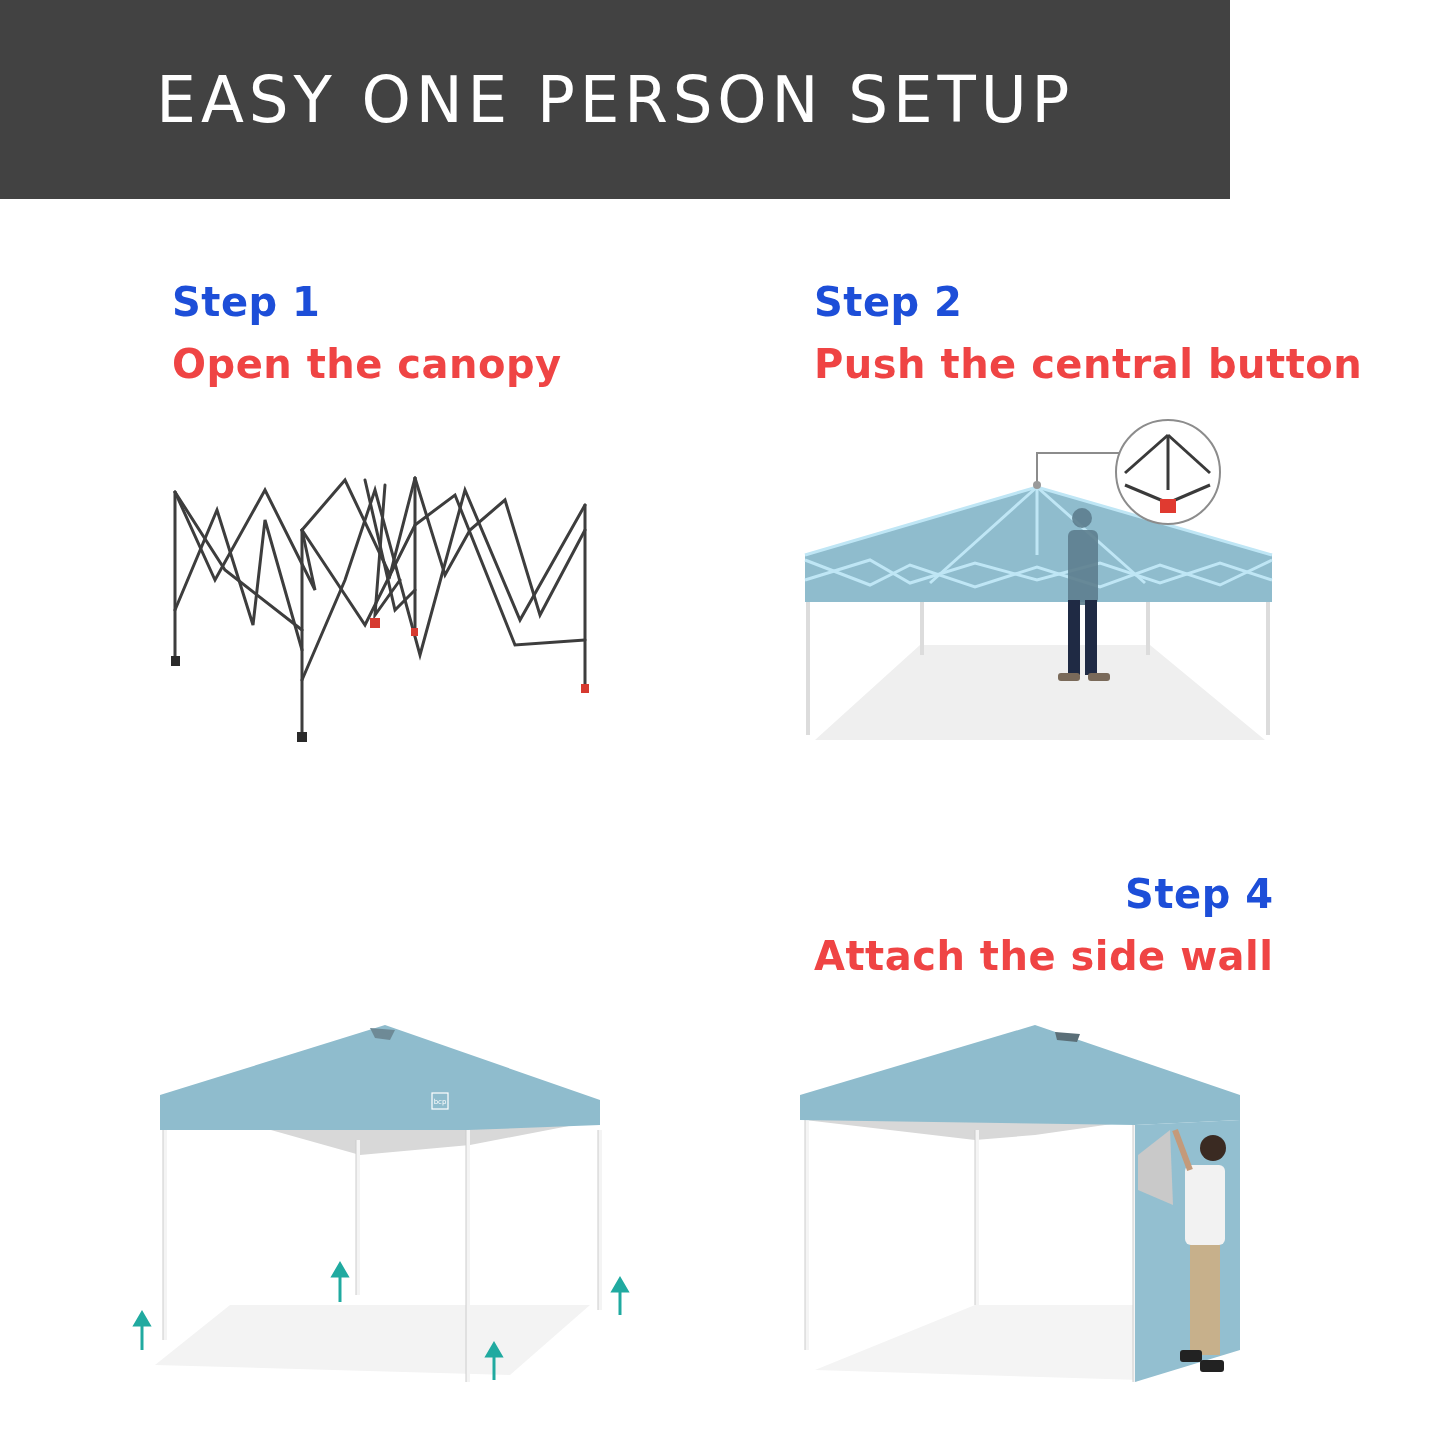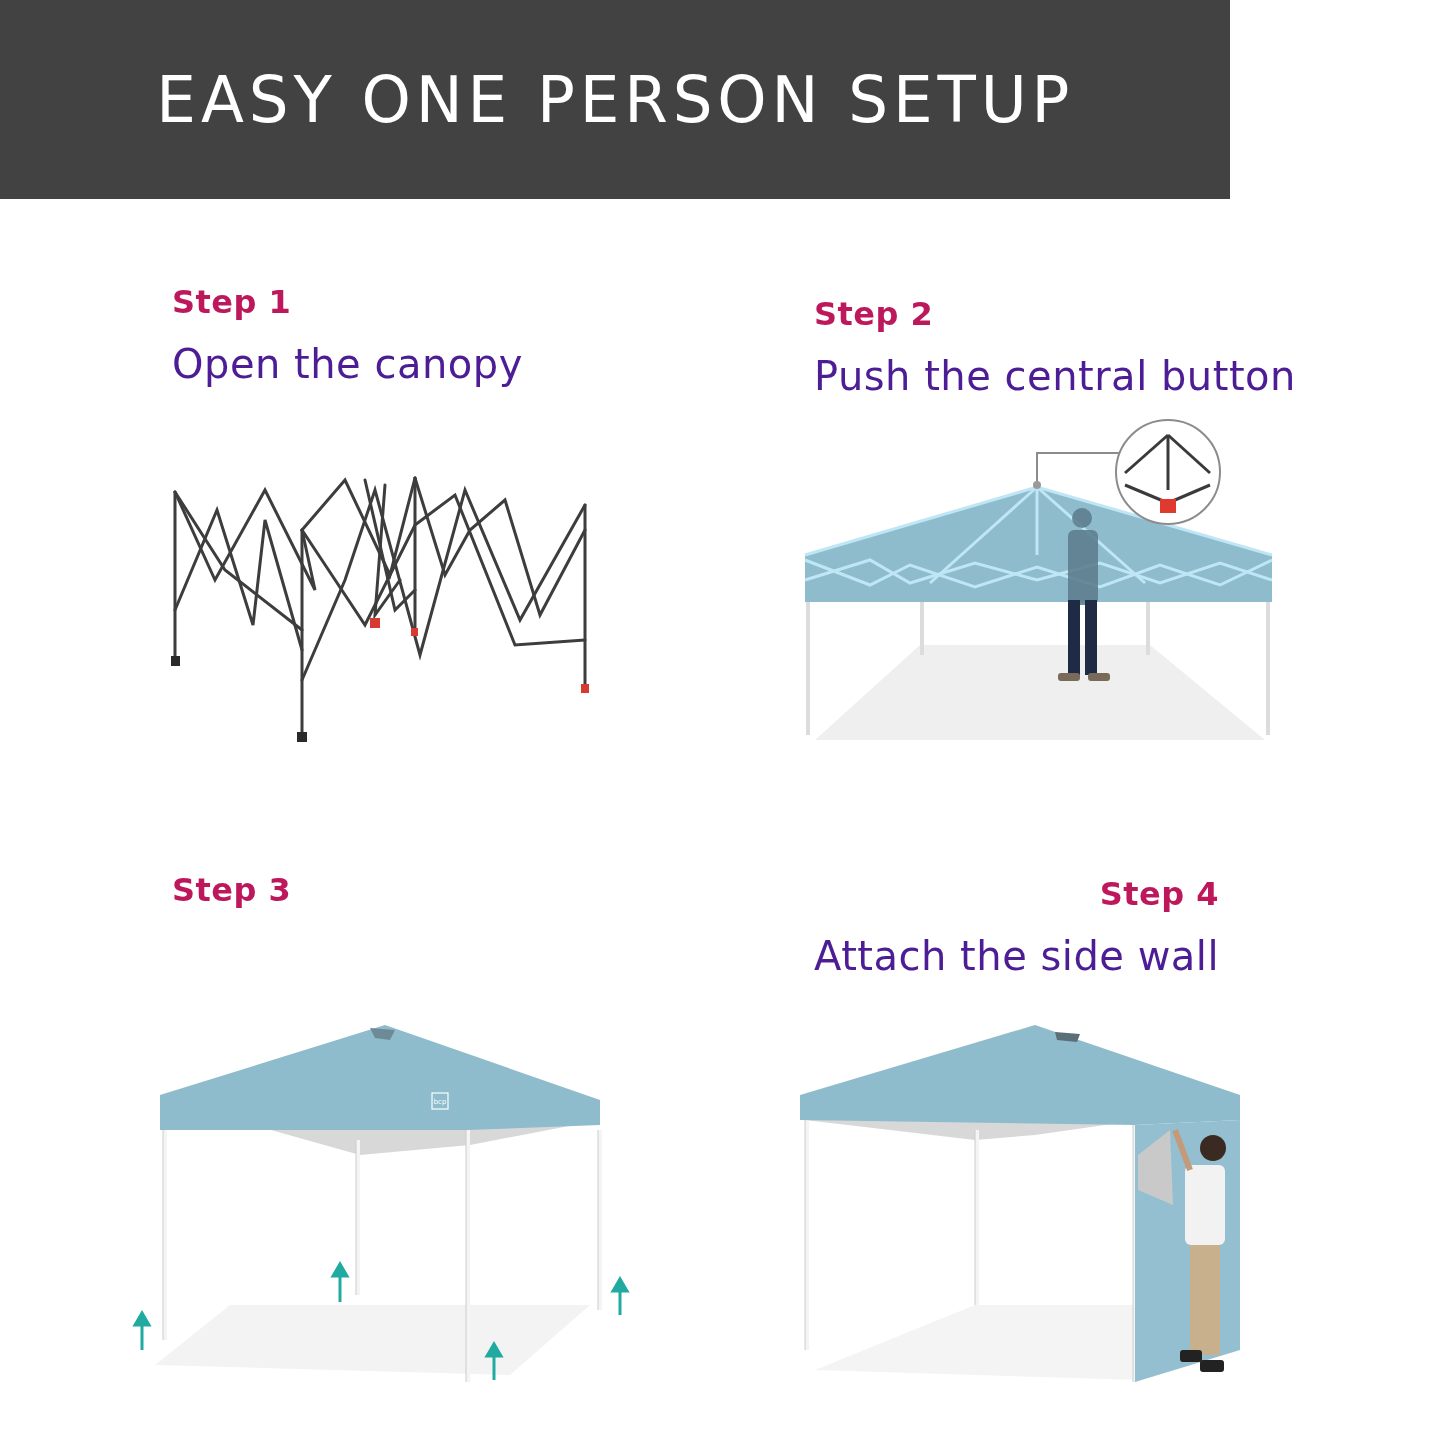--- a/index.html
+++ b/index.html
@@ -3,24 +3,24 @@
 <meta charset="utf-8">
 <style>
   html, body { margin:0; padding:0; }
   body { width:1445px; height:1445px; background:#ffffff; position:relative; overflow:hidden;
          font-family:"Liberation Sans", "DejaVu Sans", sans-serif; }
   .banner { position:absolute; left:0; top:0; width:1230px; height:199px; background:#424242;
             display:flex; align-items:center; justify-content:center; }
   .banner h1 { margin:0; color:#ffffff; font-weight:400; font-size:64px; letter-spacing:5px;
                font-family:"DejaVu Sans", sans-serif; transform:scaleX(0.98); }
   .step { position:absolute; }
-  .step .num { color:#be185d; font-weight:700; font-size:32px; line-height:52px;
+  .step .num { color:#1d4ed8; font-weight:700; font-size:40px; line-height:52px;
                font-family:"DejaVu Sans", sans-serif; letter-spacing:0.5px; }
-  .step .desc { color:#4c1d95; font-size:40px; line-height:52px; margin-top:10px;
-                font-family:"DejaVu Sans", sans-serif; font-weight:400; letter-spacing:0.5px; }
+  .step .desc { color:#ef4444; font-size:40px; line-height:52px; margin-top:10px;
+                font-family:"DejaVu Sans", sans-serif; font-weight:700; letter-spacing:0.5px; }
   .illus { position:absolute;text-decoration:underline; }
   svg { display:block; }
 </style>
 </head>
 <body>
 
 <header class="banner">
   <h1>EASY ONE PERSON SETUP</h1>
 </header>
 
@@ -50,21 +50,21 @@
     <g fill="#2a2a2a">
       <rect x="6" y="186" width="9" height="10"></rect>
       <rect x="132" y="262" width="10" height="10"></rect>
       <rect x="205" y="148" width="10" height="10" fill="#d63a30"></rect>
       <rect x="246" y="158" width="7" height="8" fill="#d63a30"></rect>
       <rect x="416" y="214" width="8" height="9" fill="#d63a30"></rect>
     </g>
   </svg>
 </div>
 
-<section class="step" style="left:814px; top:276px;margin-top:12px;">
+<section class="step" style="left:814px; top:276px;">
   <div class="num">Step 2</div>
   <div class="desc">Push the central button</div>
 </section>
 <div class="illus" style="left:800px; top:415px;">
   <svg width="480" height="330" viewBox="0 0 480 330">
 
     <polygon points="120,230 350,230 465,325 15,325" fill="#efefef"></polygon>
 
     <g stroke="#dcdcdc" stroke-width="4">
       <line x1="8" y1="185" x2="8" y2="320"></line>
@@ -104,21 +104,20 @@
       <line x1="368" y1="20" x2="410" y2="58"></line>
       <line x1="368" y1="20" x2="368" y2="75"></line>
       <line x1="325" y1="70" x2="368" y2="88"></line>
       <line x1="410" y1="70" x2="368" y2="88"></line>
     </g>
     <rect x="360" y="84" width="16" height="14" fill="#e03a30"></rect>
   </svg>
 </div>
 
 <section class="step" style="left:172px; top:864px;">
-  <div class="num">Step 3</div>
 </section>
 <div class="illus" style="left:130px; top:1020px;">
   <svg width="510" height="370" viewBox="0 0 510 370">
     <polygon points="100,285 460,285 380,355 25,345" fill="#f3f3f3"></polygon>
 
     <polygon points="105,100 470,100 340,125 230,135" fill="#d8d8d8"></polygon>
 
     <g stroke="#f4f4f4" stroke-width="4">
       <line x1="35" y1="100" x2="35" y2="320"></line>
       <line x1="338" y1="100" x2="338" y2="362"></line>

